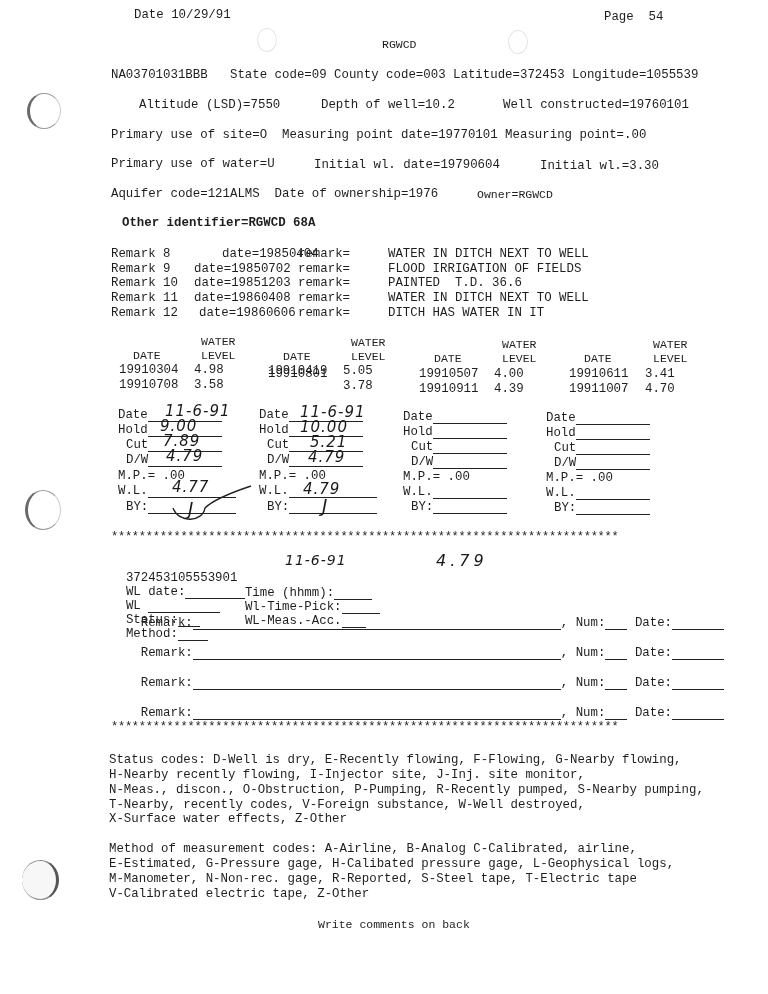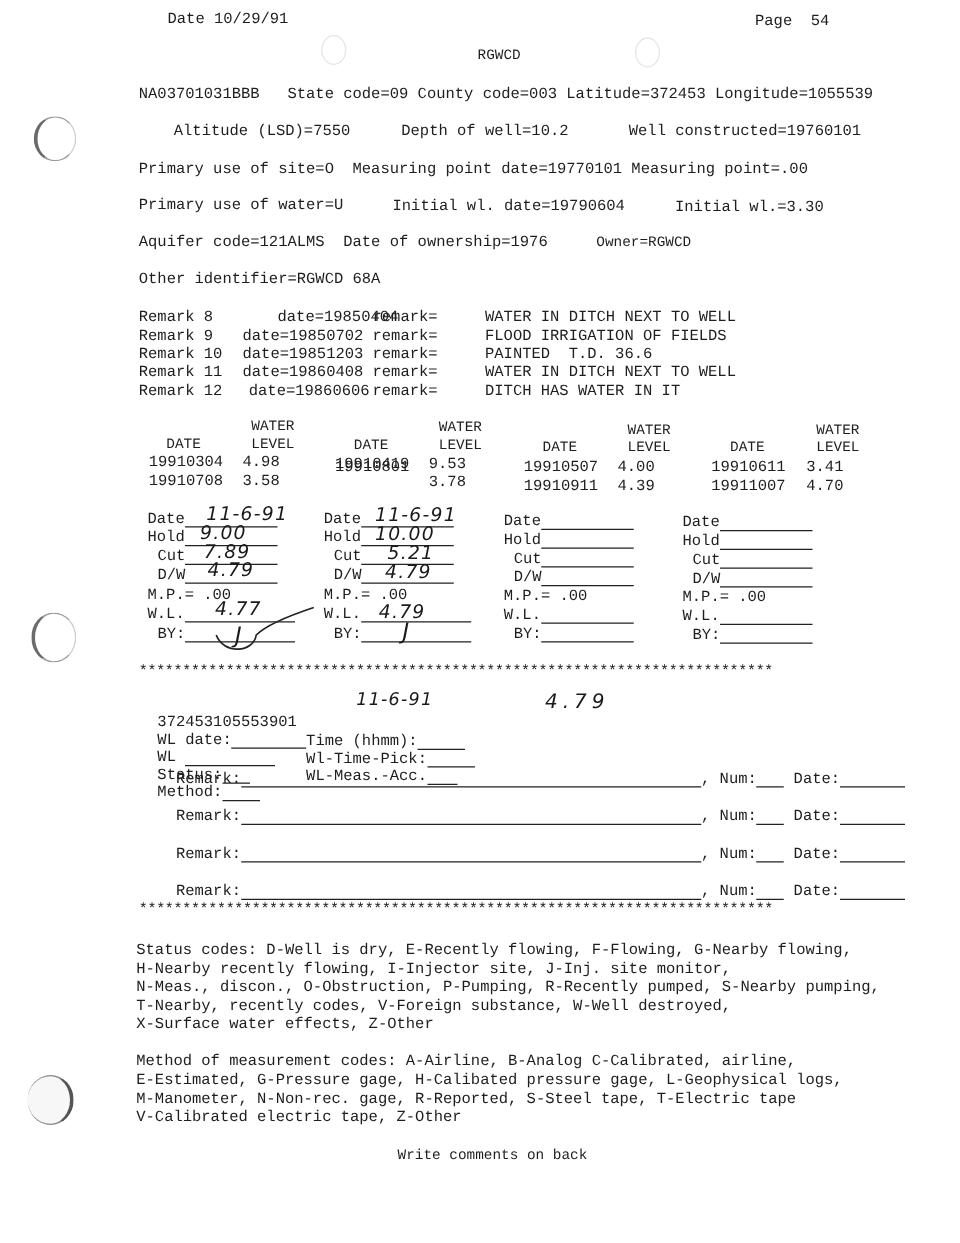--- a/index.html
+++ b/index.html
@@ -35,21 +35,21 @@
 <div class="t" style="left:111px;top:68px;">NA03701031BBB   State code=09 County code=003 Latitude=372453 Longitude=1055539</div>
 <div class="t" style="left:111px;top:98px;margin-left:28px;">Altitude (LSD)=7550</div>
 <div class="t" style="left:321px;top:98px;">Depth of well=10.2</div>
 <div class="t" style="left:503px;top:98px;">Well constructed=19760101</div>
 <div class="t" style="left:111px;top:128px;">Primary use of site=O  Measuring point date=19770101 Measuring point=.00</div>
 <div class="t" style="left:111px;top:157px;">Primary use of water=U</div>
 <div class="t" style="left:314px;top:158px;">Initial wl. date=19790604</div>
 <div class="t" style="left:540px;top:159px;">Initial wl.=3.30</div>
 <div class="t" style="left:111px;top:187px;">Aquifer code=121ALMS  Date of ownership=1976</div>
 <div class="t" style="left:477px;top:188px;font-size:11.5px;">Owner=RGWCD</div>
-<div class="t" style="left:111px;top:216px;">Other identifier=RGWCD 68A</div>
+<div class="t" style="left:122px;top:216px;font-weight:bold;">Other identifier=RGWCD 68A</div>
 
 <div>
   <div>
     <span class="t" style="left:111px;top:247px;">Remark 8 </span>
     <span class="t" style="left:194px;top:247px;margin-left:28px;">date=19850404</span>
     <span class="t" style="left:298px;top:247px;">remark=</span>
     <span class="t" style="left:388px;top:247px;">WATER IN DITCH NEXT TO WELL</span>
   </div>
   <div>
     <span class="t" style="left:111px;top:262px;">Remark 9 </span>
@@ -84,21 +84,21 @@
   <span class="hdr" style="left:201px;top:349px;font-size:11.5px;">LEVEL</span>
   <span class="t" style="left:119px;top:363px;">19910304</span>
   <span class="t" style="left:194px;top:363px;">4.98</span>
   <span class="t" style="left:119px;top:378px;">19910708</span>
   <span class="t" style="left:194px;top:378px;">3.58</span>
 
   <span class="hdr" style="left:351px;top:336px;font-size:11.5px;">WATER</span>
   <span class="hdr" style="left:283px;top:350px;font-size:11.5px;">DATE</span>
   <span class="hdr" style="left:351px;top:350px;font-size:11.5px;">LEVEL</span>
   <span class="t" style="left:268px;top:364px;">19910419</span>
-  <span class="t" style="left:343px;top:364px;">9.53</span>
+  <span class="t" style="left:343px;top:364px;">5.05</span>
   <span class="t" style="left:268px;top:367px;">19910801</span>
   <span class="t" style="left:343px;top:379px;">3.78</span>
 
   <span class="hdr" style="left:502px;top:338px;font-size:11.5px;">WATER</span>
   <span class="hdr" style="left:434px;top:352px;font-size:11.5px;">DATE</span>
   <span class="hdr" style="left:502px;top:352px;font-size:11.5px;">LEVEL</span>
   <span class="t" style="left:419px;top:367px;">19910507</span>
   <span class="t" style="left:494px;top:367px;">4.00</span>
   <span class="t" style="left:419px;top:382px;">19910911</span>
   <span class="t" style="left:494px;top:382px;">4.39</span>

